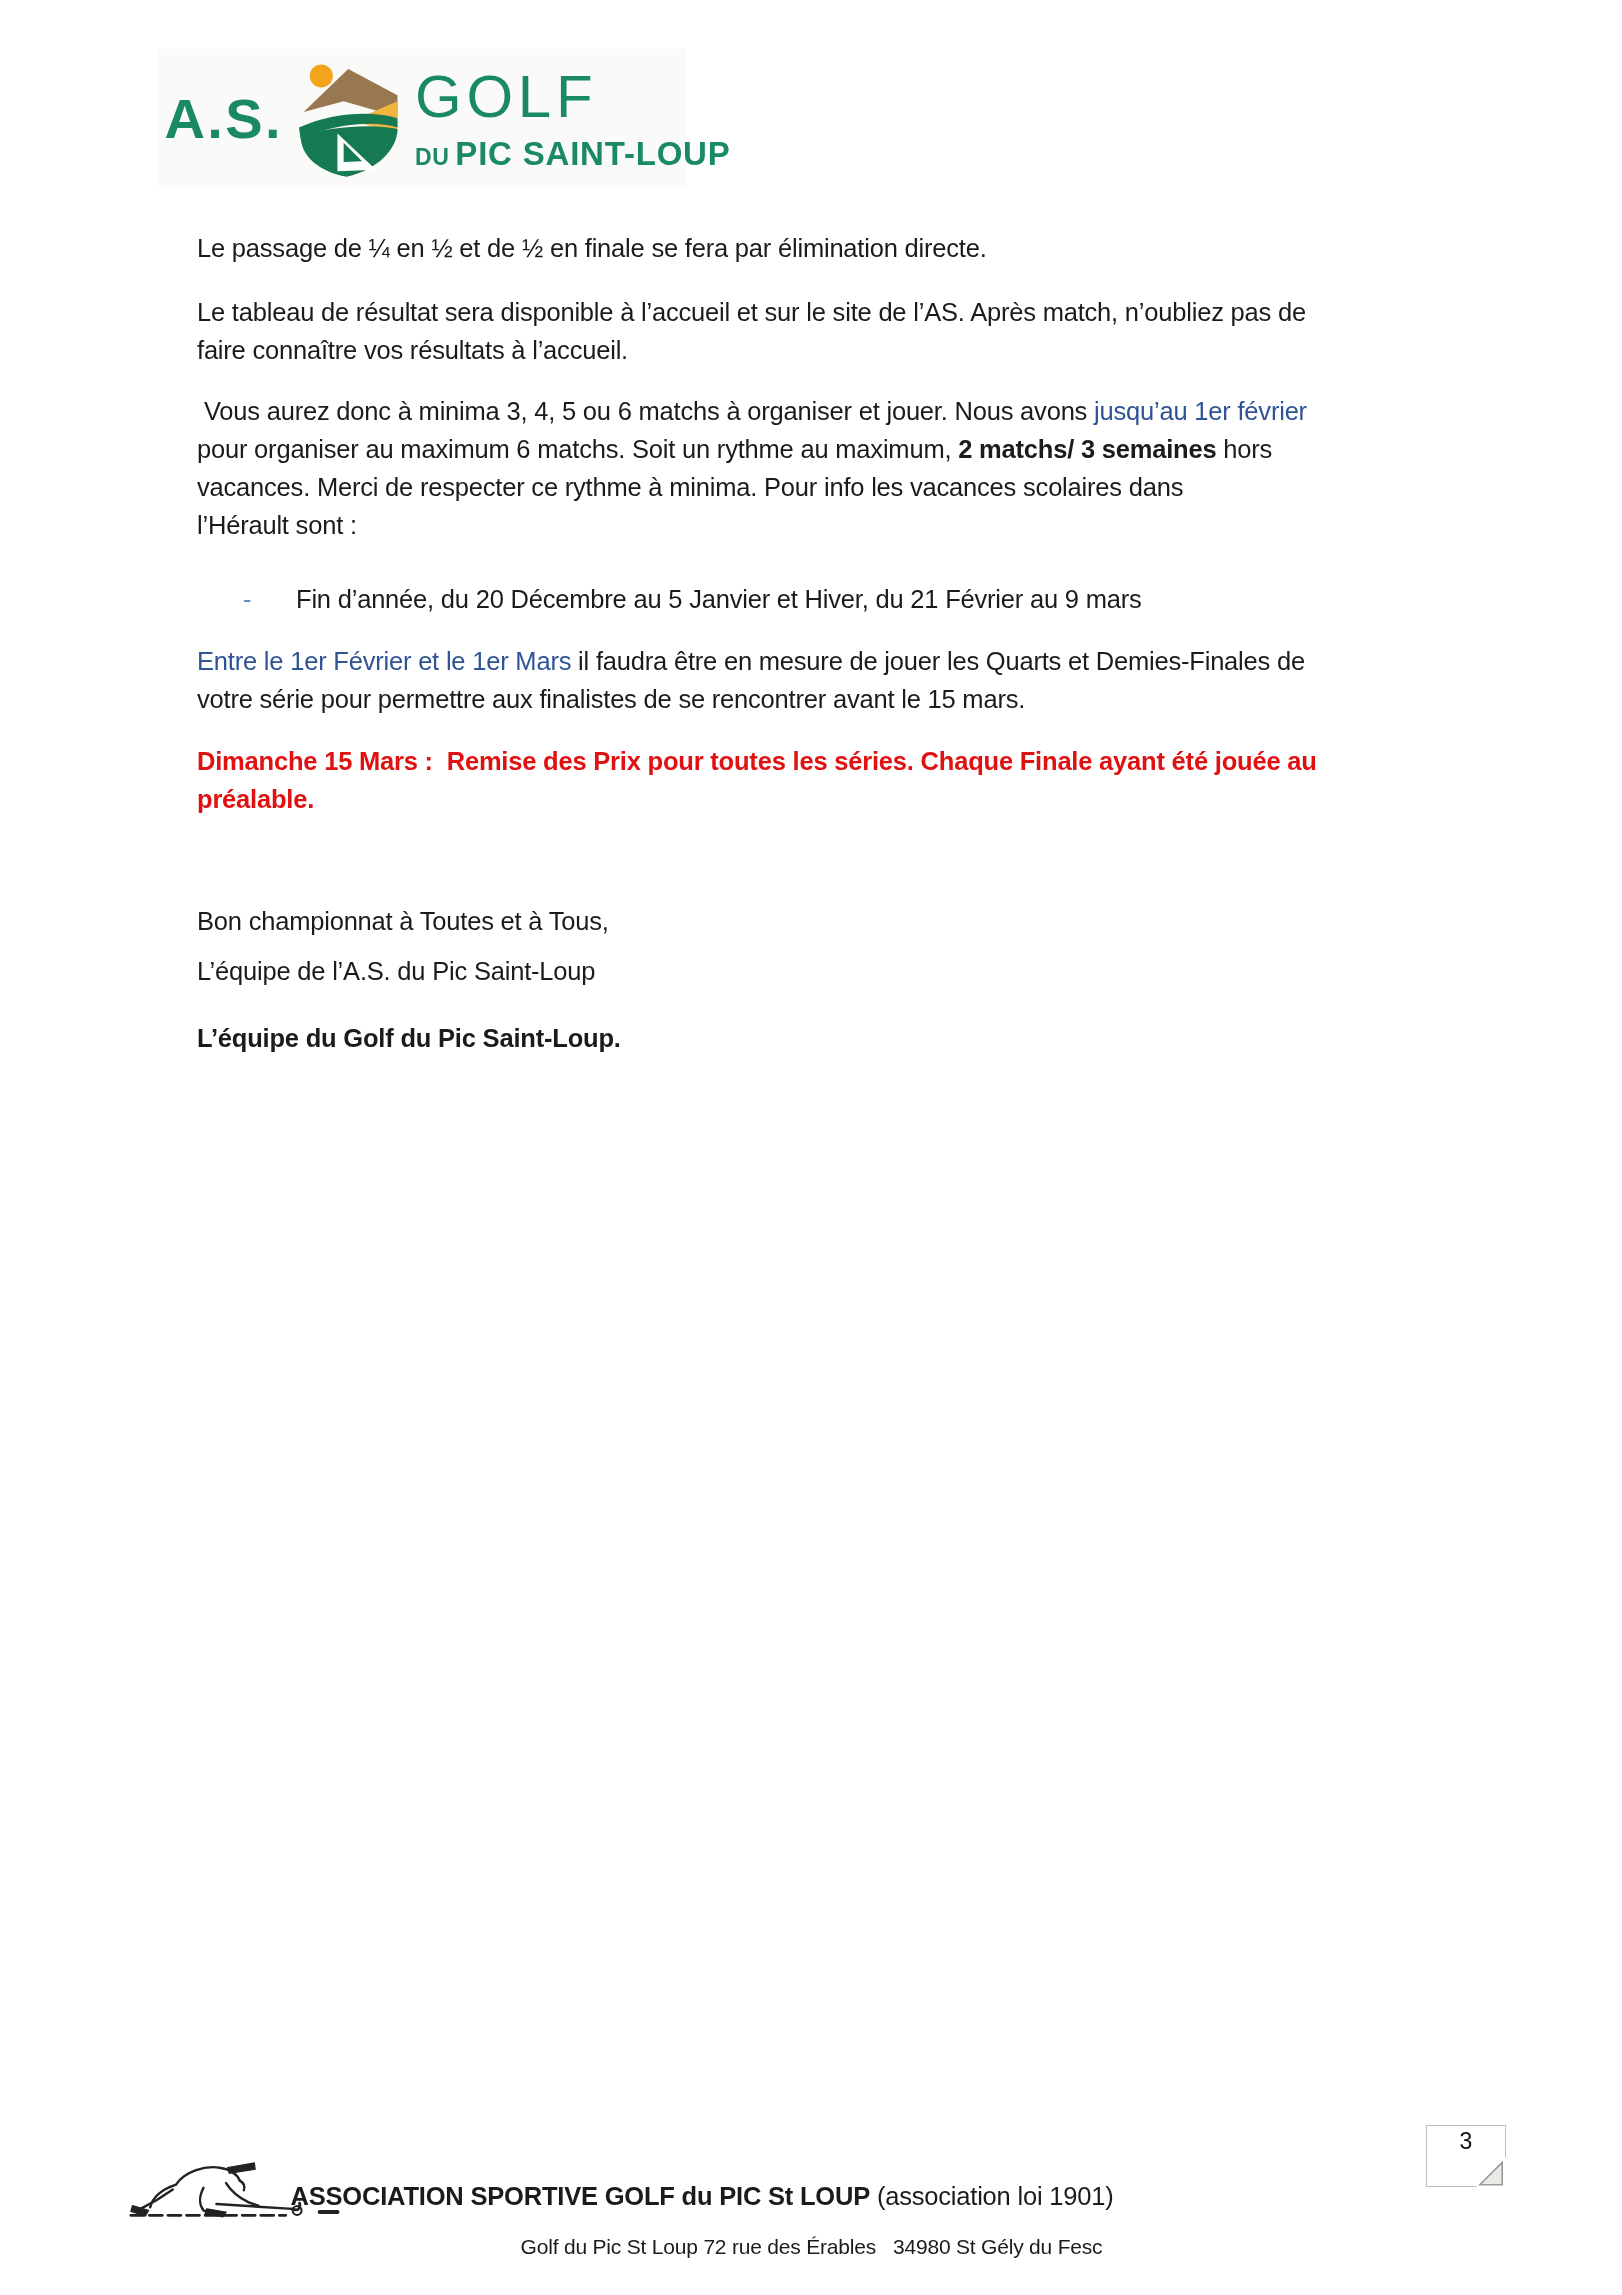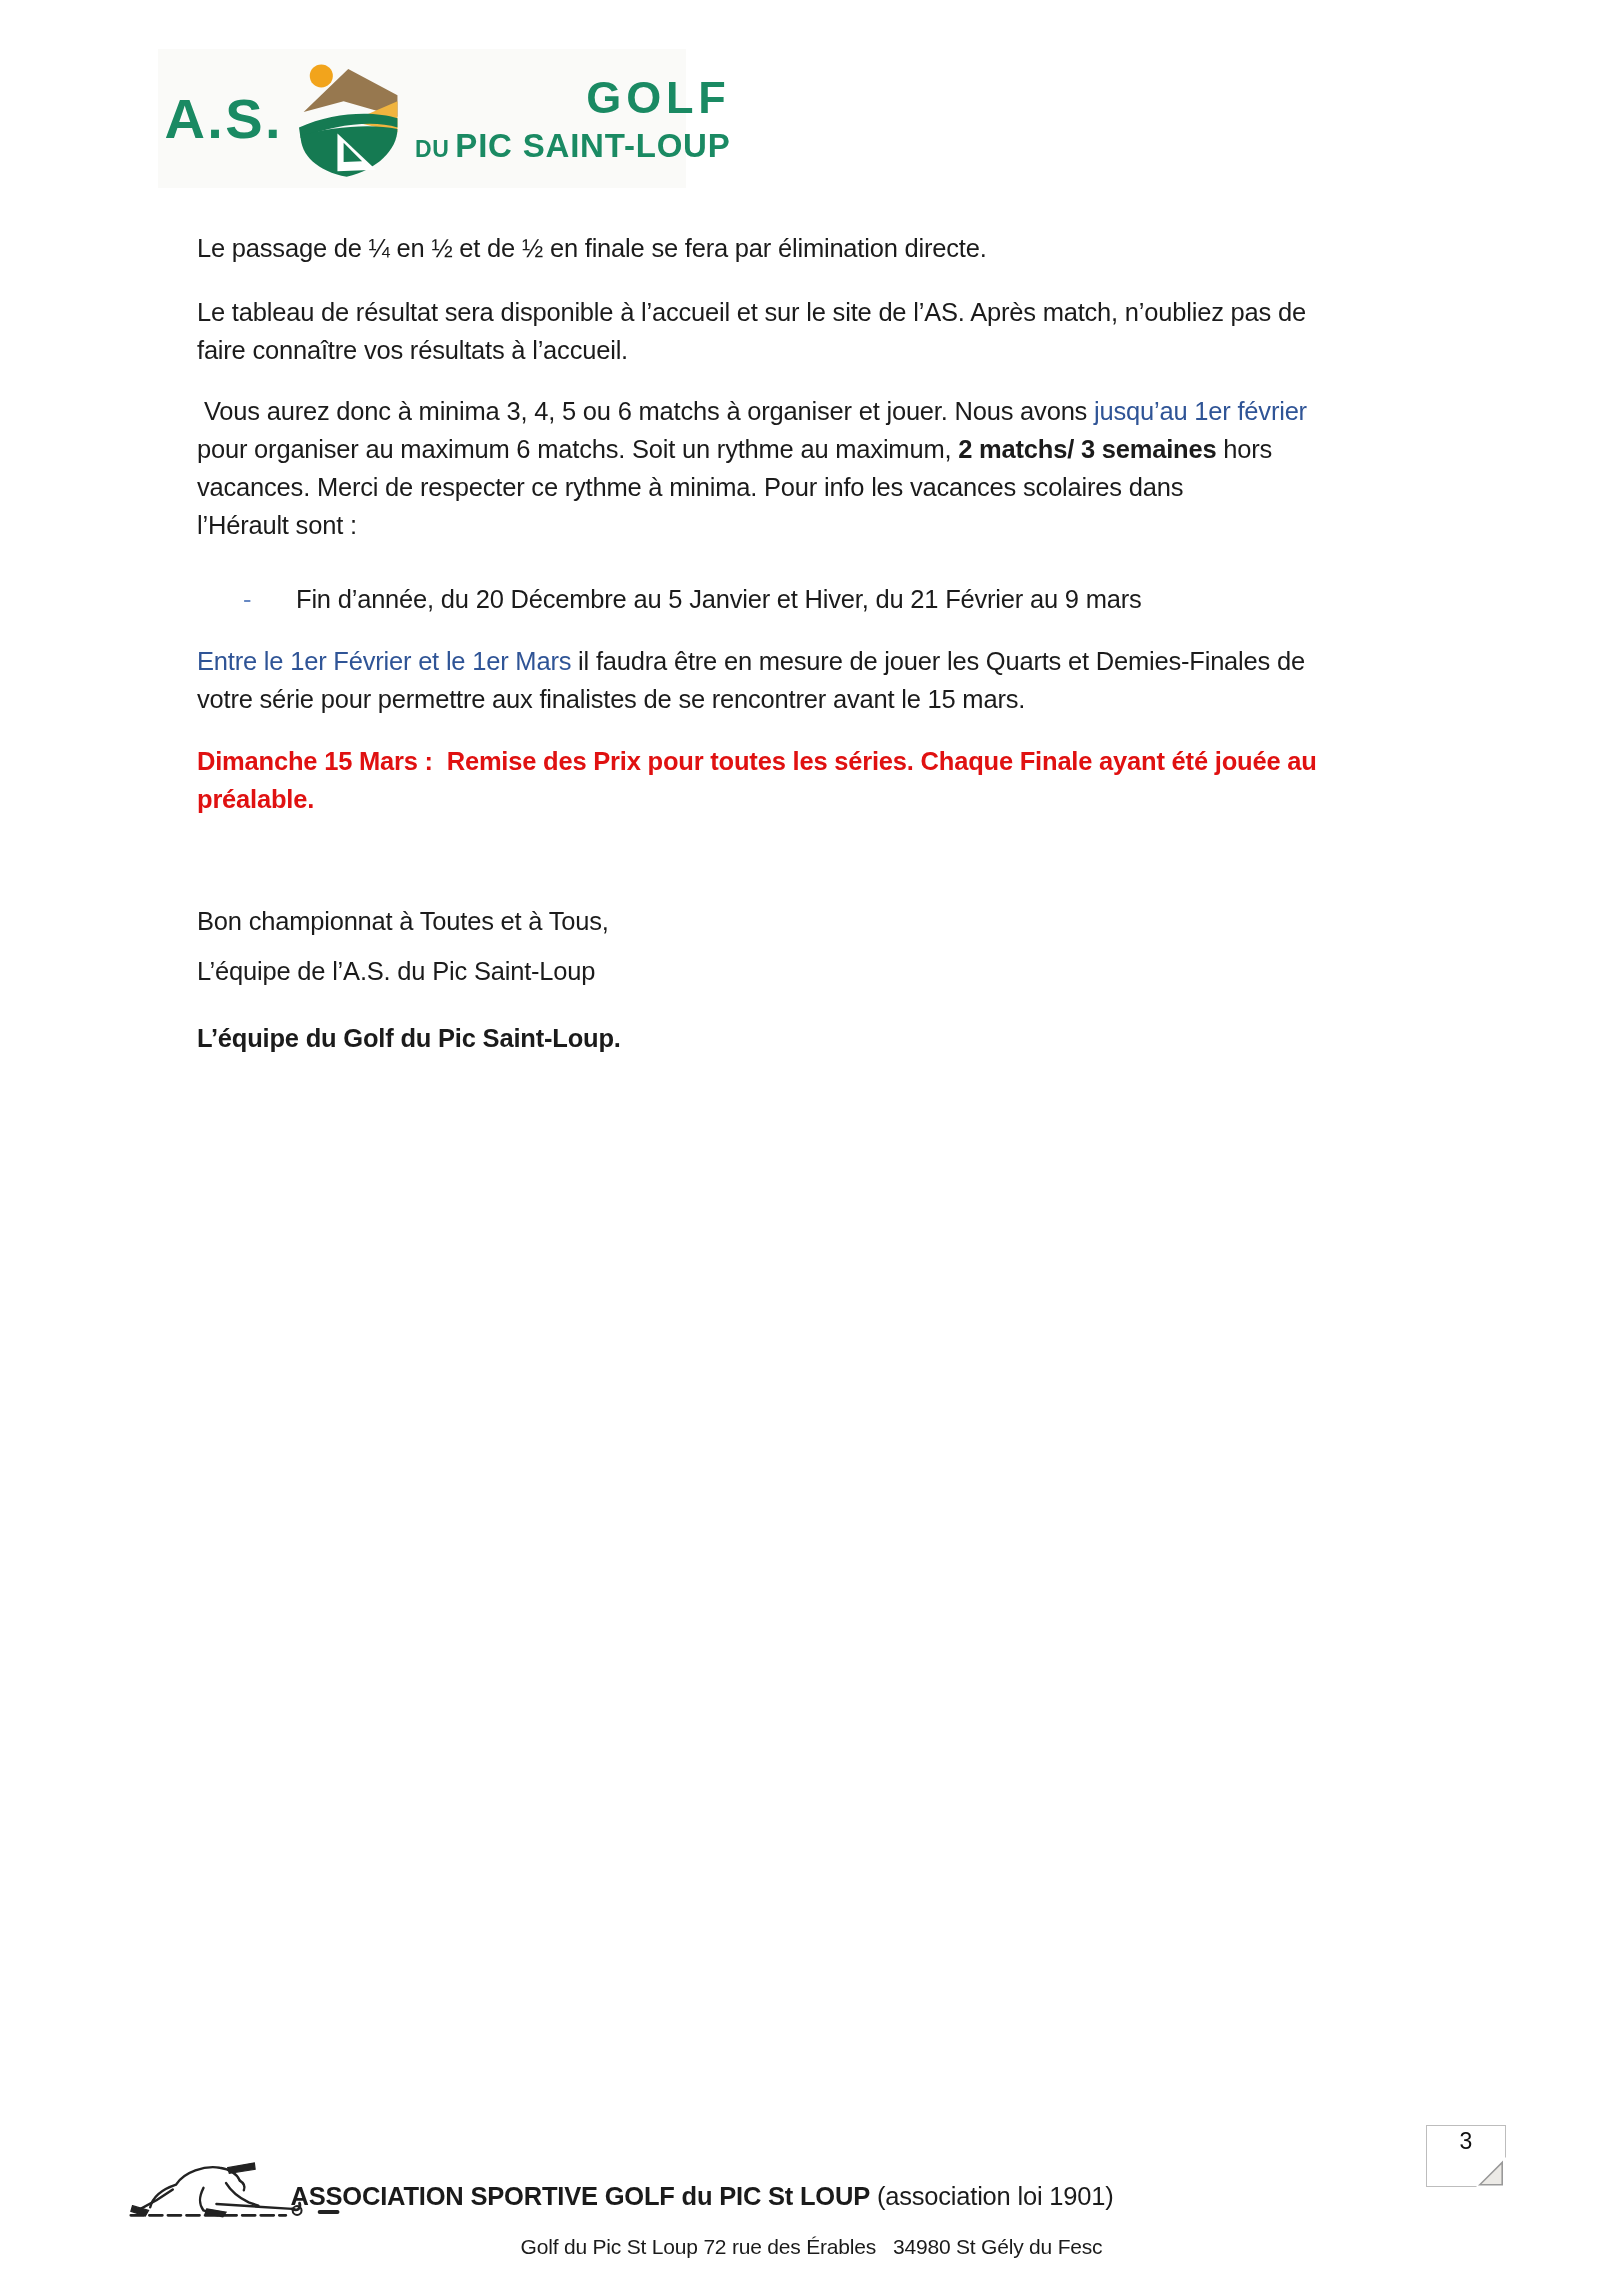--- a/index.html
+++ b/index.html
@@ -31,23 +31,22 @@
     background:#fafaf8;
     display:flex;align-items:center;gap:16px;padding:1.6px 6.4px;margin-left:30px;
   }
   .logo-as{
     font-size:56px;font-weight:bold;color:var(--brand-green);
     letter-spacing:2.4px;line-height:1;
   }
   .logo-mark{width:100px;height:120px;flex:0 0 auto;}
   .logo-textcol{display:flex;flex-direction:column;line-height:1;}
   .logo-golf{
-    font-size:45px;font-weight:bold;color:var(--brand-green);
+    font-size:60px;font-weight:normal;color:var(--brand-green);
     letter-spacing:4.8px;
-    text-align:right;
   }
   .logo-sub{
     margin-top:9.6px;font-size:33px;font-weight:bold;
     color:var(--brand-green);letter-spacing:0.8px;white-space:nowrap;
   }
   .logo-du{font-size:23px;margin-right:5.6px;}
   
   .para{
     position:absolute;left:197px;width:1283px;
     font-size:25.5px;line-height:38px;letter-spacing:-0.2px;

